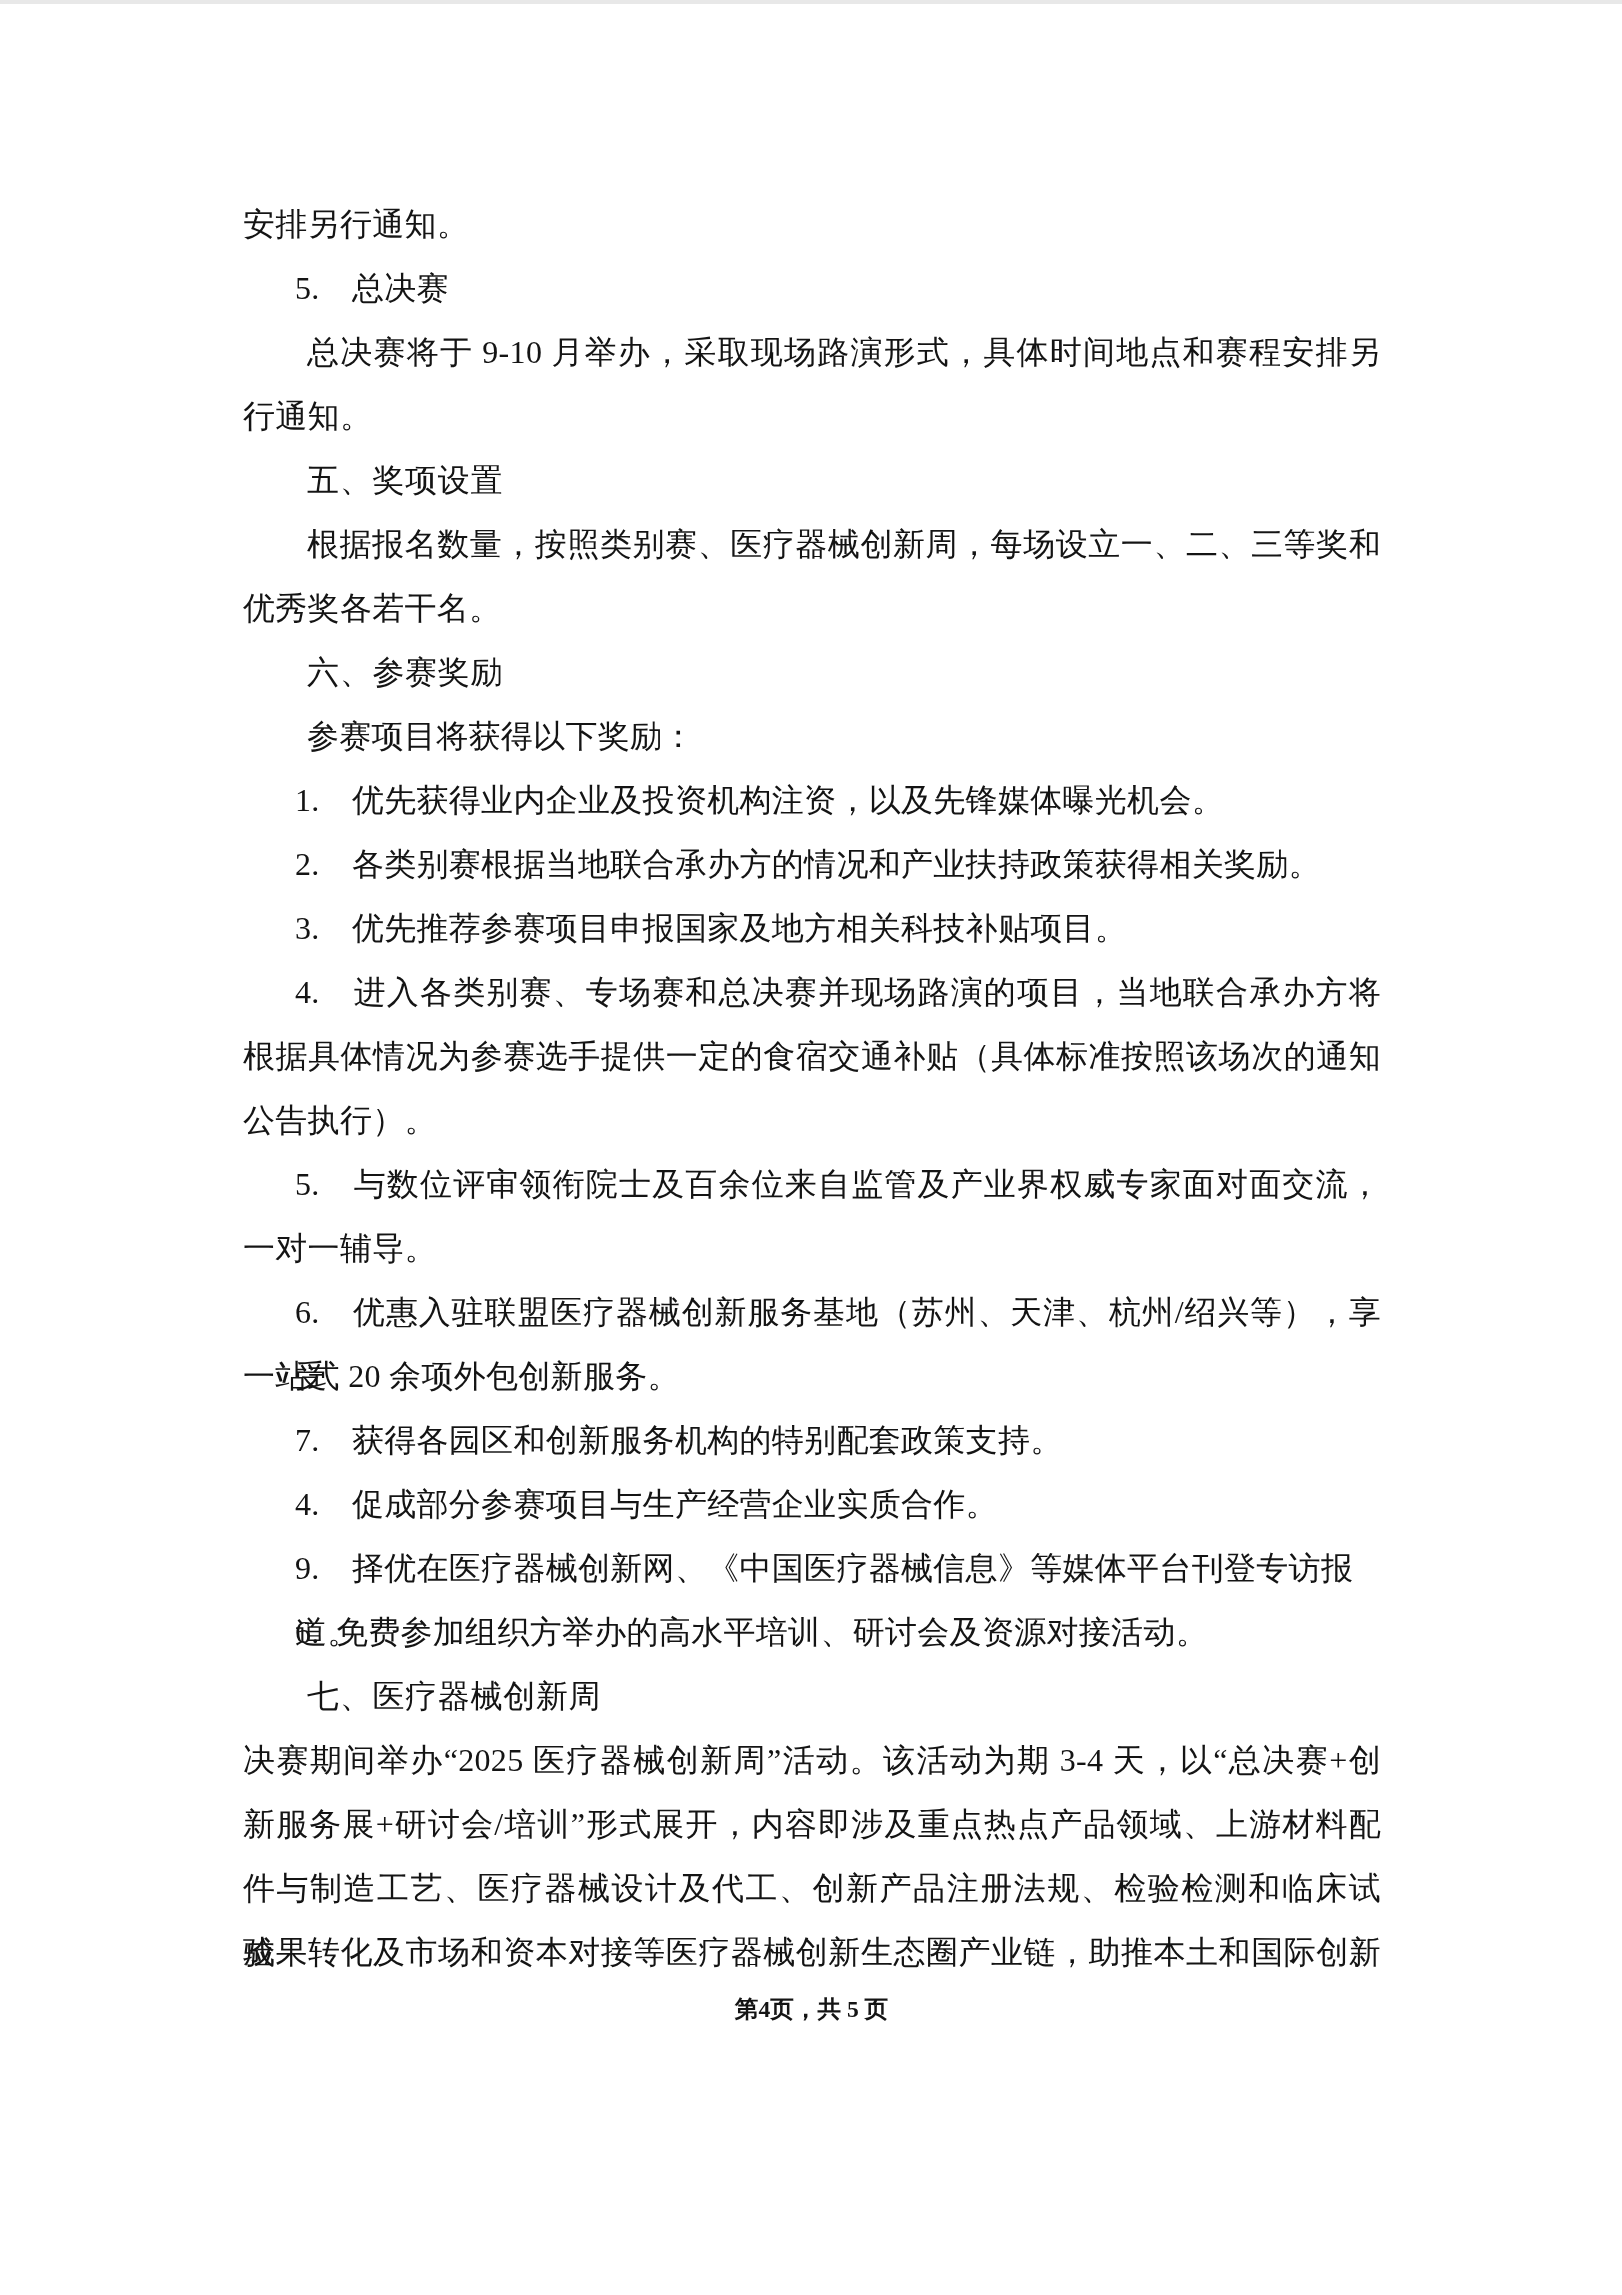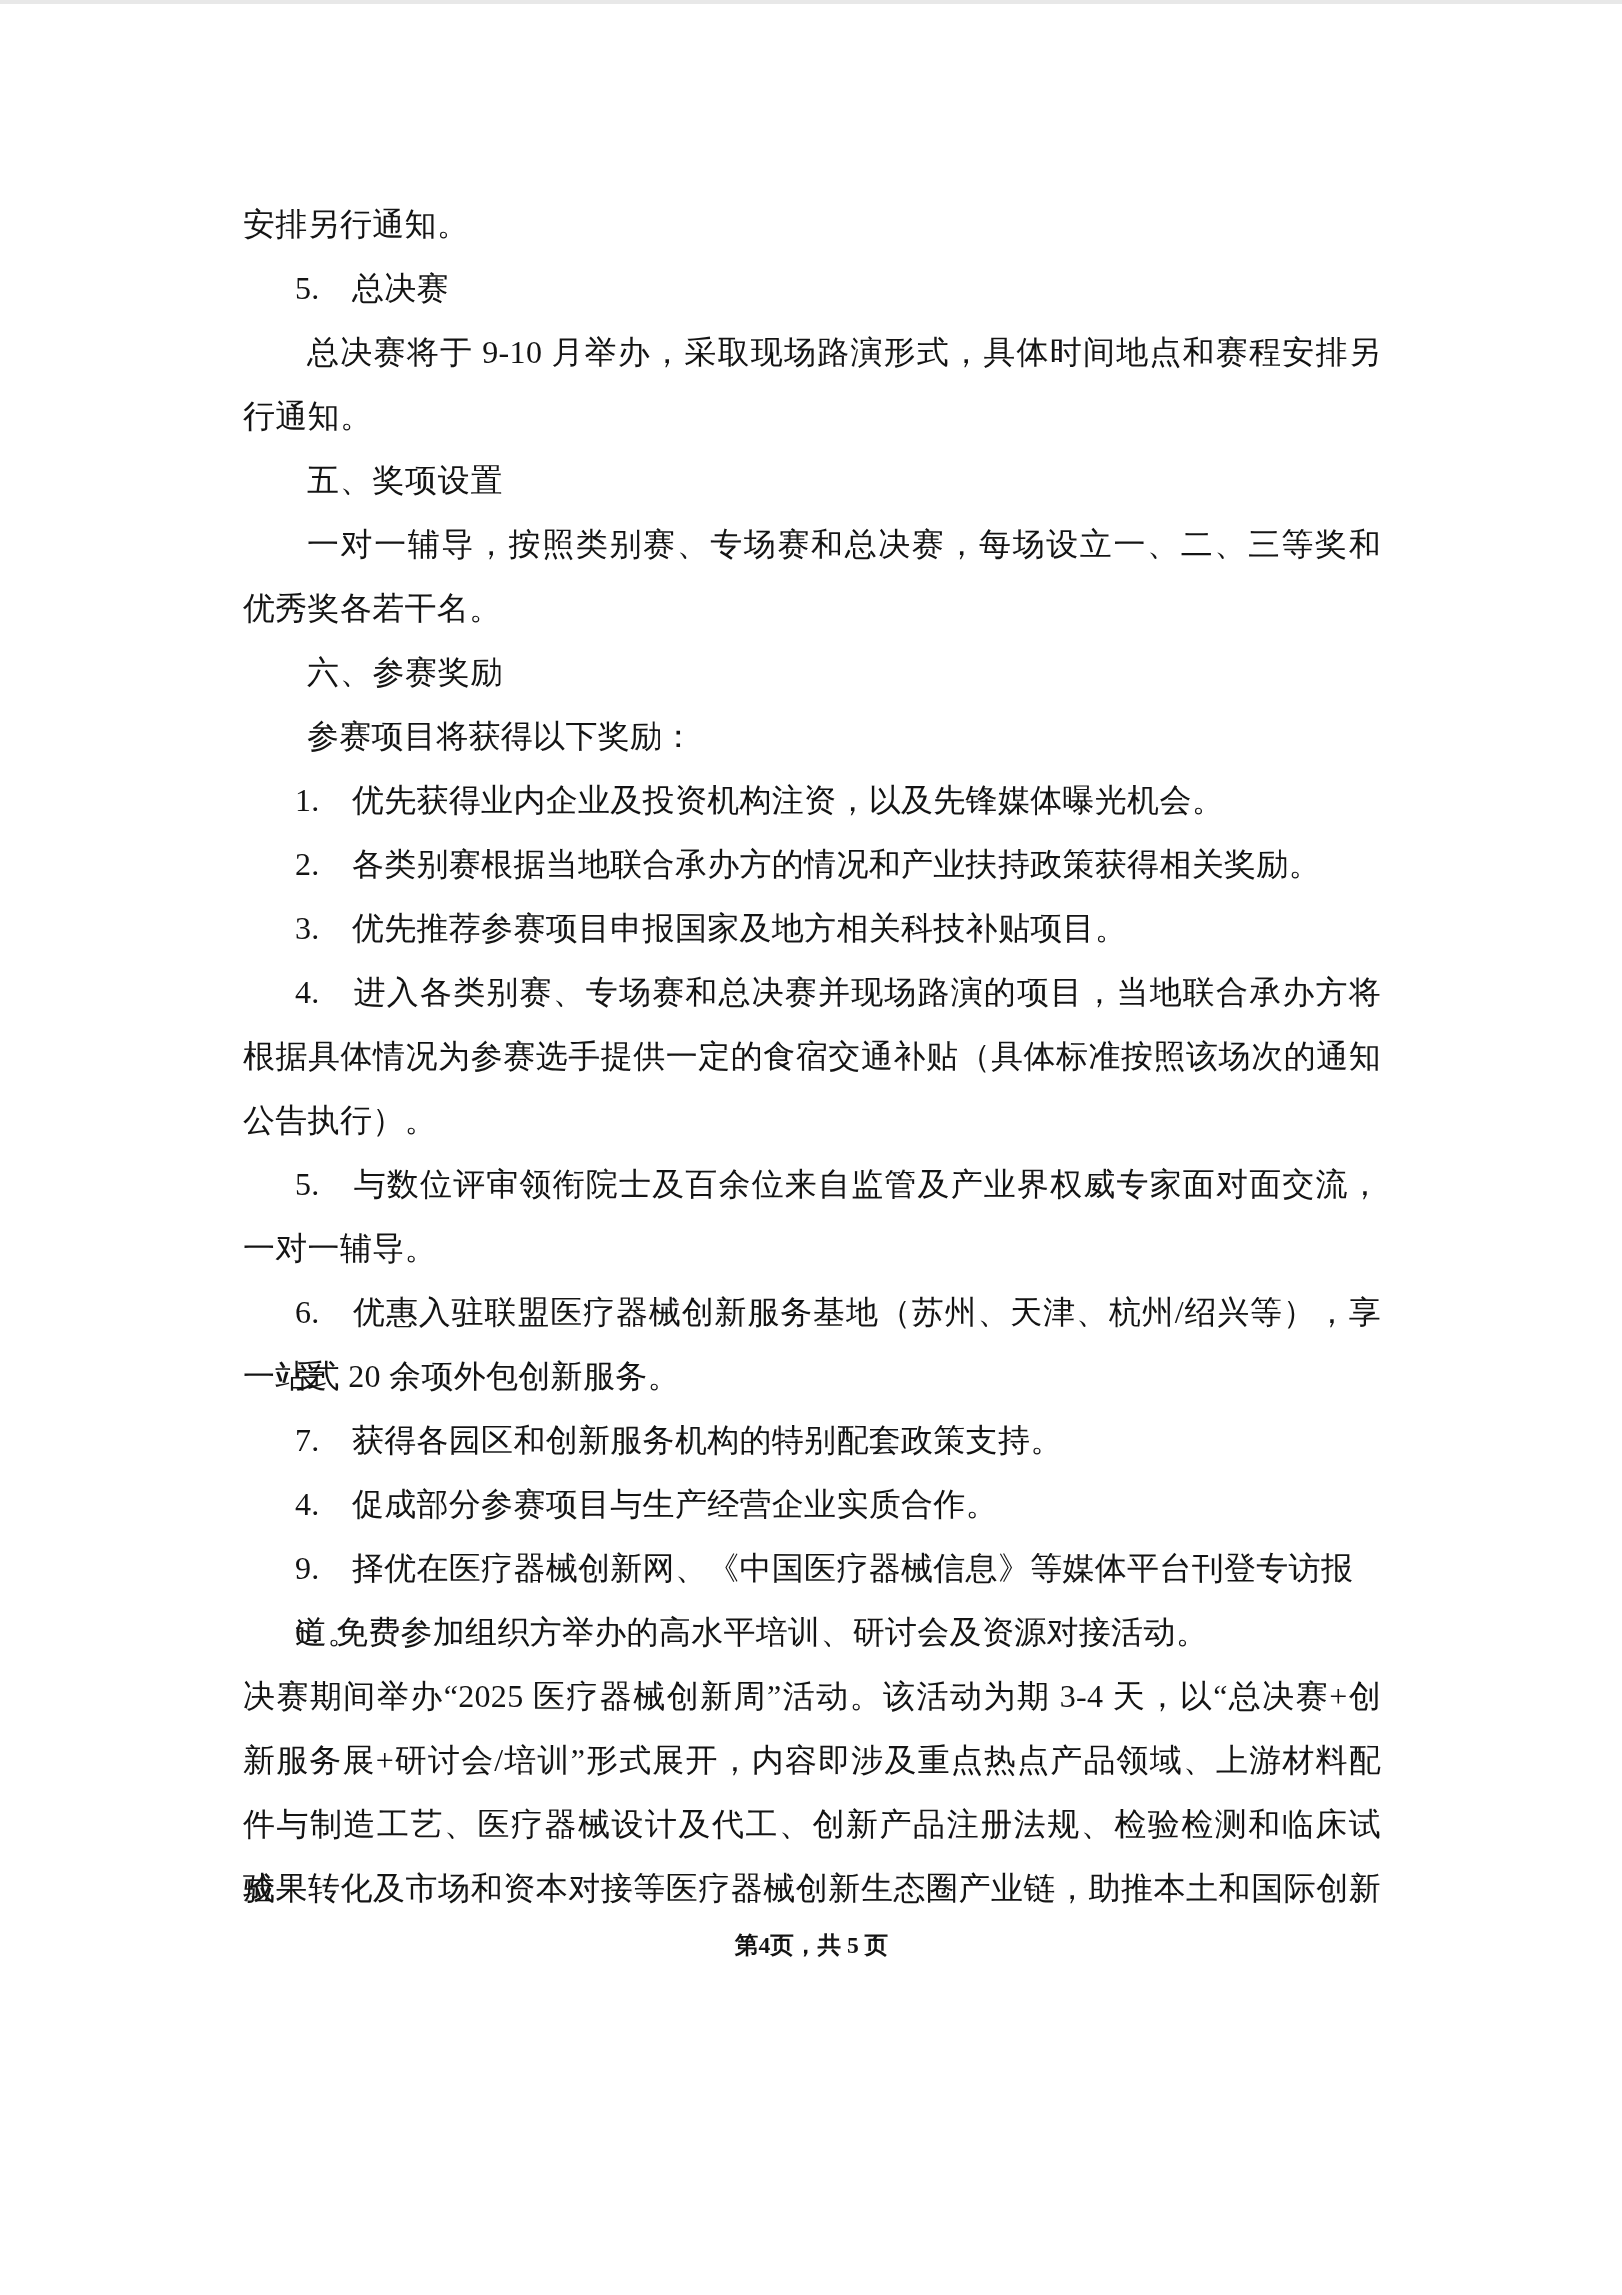--- a/index.html
+++ b/index.html
@@ -53,38 +53,39 @@
 </head>
 <body>
 
 <div class="page">
   <div class="content" id="doc-body">
       <div class="ln">安排另行通知。</div>
       <div class="ln item">5.　总决赛</div>
       <div class="ln indent fill">总决赛将于 9-10 月举办，采取现场路演形式，具体时间地点和赛程安排另</div>
       <div class="ln">行通知。</div>
       <div class="ln heading">五、奖项设置</div>
-      <div class="ln indent fill">一对一辅导，按照类别赛、专场赛和总决赛，每场设立一、二、三等奖和</div>
+      <div class="ln indent fill">根据报名数量，按照类别赛、医疗器械创新周，每场设立一、二、三等奖和</div>
       <div class="ln">优秀奖各若干名。</div>
       <div class="ln heading">六、参赛奖励</div>
       <div class="ln indent">参赛项目将获得以下奖励：</div>
       <div class="ln item">1.　优先获得业内企业及投资机构注资，以及先锋媒体曝光机会。</div>
       <div class="ln item">2.　各类别赛根据当地联合承办方的情况和产业扶持政策获得相关奖励。</div>
       <div class="ln item">3.　优先推荐参赛项目申报国家及地方相关科技补贴项目。</div>
       <div class="ln item fill">4.　进入各类别赛、专场赛和总决赛并现场路演的项目，当地联合承办方将</div>
       <div class="ln fill">根据具体情况为参赛选手提供一定的食宿交通补贴（具体标准按照该场次的通知</div>
       <div class="ln">公告执行）。</div>
       <div class="ln item fill">5.　与数位评审领衔院士及百余位来自监管及产业界权威专家面对面交流，</div>
       <div class="ln">一对一辅导。</div>
       <div class="ln item fill">6.　优惠入驻联盟医疗器械创新服务基地（苏州、天津、杭州/绍兴等），享受</div>
       <div class="ln">一站式 20 余项外包创新服务。</div>
       <div class="ln item">7.　获得各园区和创新服务机构的特别配套政策支持。</div>
       <div class="ln item">4.　促成部分参赛项目与生产经营企业实质合作。</div>
       <div class="ln item">9.　择优在医疗器械创新网、《中国医疗器械信息》等媒体平台刊登专访报道。</div>
       <div class="ln item">6. 免费参加组织方举办的高水平培训、研讨会及资源对接活动。</div>
+      <div class="ln heading">七、医疗器械创新周</div>
       <div class="ln fill">决赛期间举办“2025 医疗器械创新周”活动。该活动为期 3-4 天，以“总决赛+创</div>
       <div class="ln fill">新服务展+研讨会/培训”形式展开，内容即涉及重点热点产品领域、上游材料配</div>
       <div class="ln fill">件与制造工艺、医疗器械设计及代工、创新产品注册法规、检验检测和临床试验、</div>
       <div class="ln fill">成果转化及市场和资本对接等医疗器械创新生态圈产业链，助推本土和国际创新</div>
     </div>
   <div class="footer">第4页，共 5 页</div>
 </div>
 
 
 </body></html>

